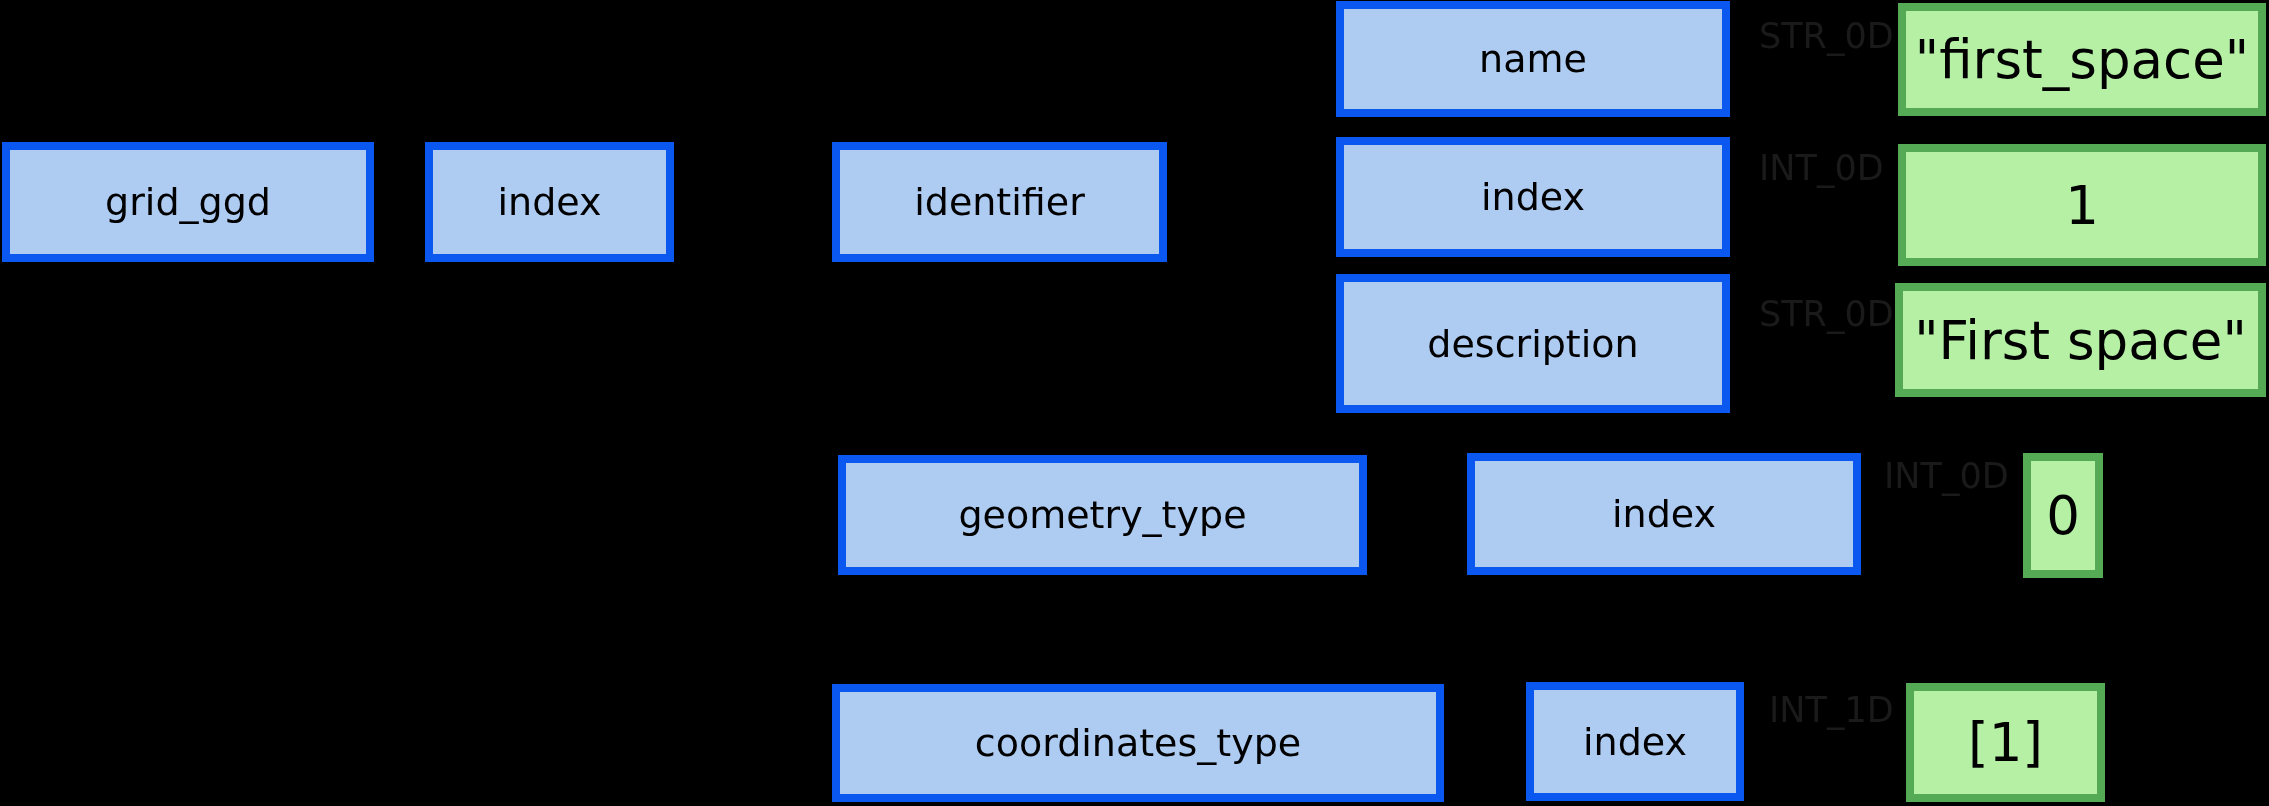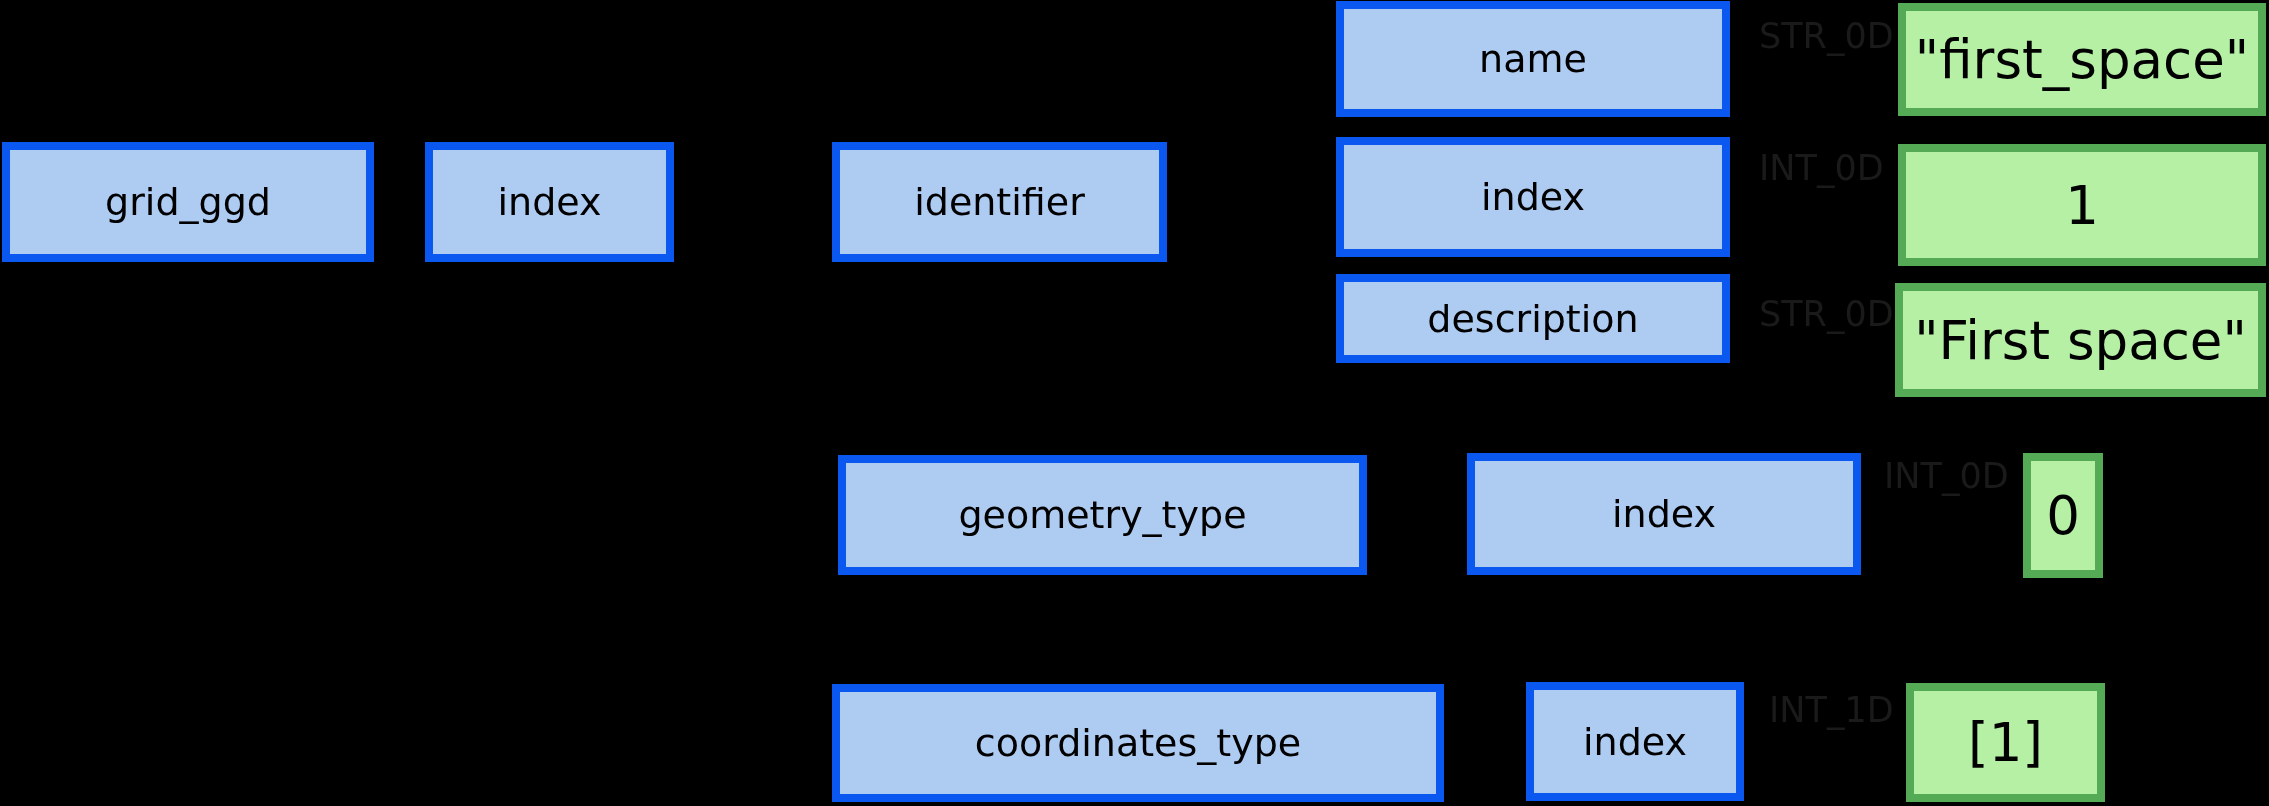--- a/index.html
+++ b/index.html
@@ -54,21 +54,21 @@
   <div class="node blue" style="left:832px; top:142px; width:335px; height:120px;">identifier</div>
 
   <div class="node blue" style="left:838px; top:455px; width:529px; height:120px;">geometry_type</div>
 
   <div class="node blue" style="left:832px; top:684px; width:612px; height:118px;">coordinates_type</div>
 
   <div class="node blue" style="left:1336px; top:1px; width:394px; height:116px;">name</div>
 
   <div class="node blue" style="left:1336px; top:137px; width:394px; height:120px;">index</div>
 
-  <div class="node blue" style="left:1336px; top:274px; width:394px; height:89px;">description</div>
+  <div class="node blue" style="left:1336px; top:274px; width:394px; height:139px;">description</div>
 
   <div class="node blue" style="left:1467px; top:453px; width:394px; height:122px;">index</div>
 
   <div class="node blue" style="left:1526px; top:682px; width:218px; height:119px;">index</div>
 
   <div class="edge-label" style="left:1744px; top:16px;">STR_0D</div>
 
   <div class="edge-label" style="left:1744px; top:148px;">INT_0D</div>
 
   <div class="edge-label" style="left:1744px; top:294px;">STR_0D</div>

